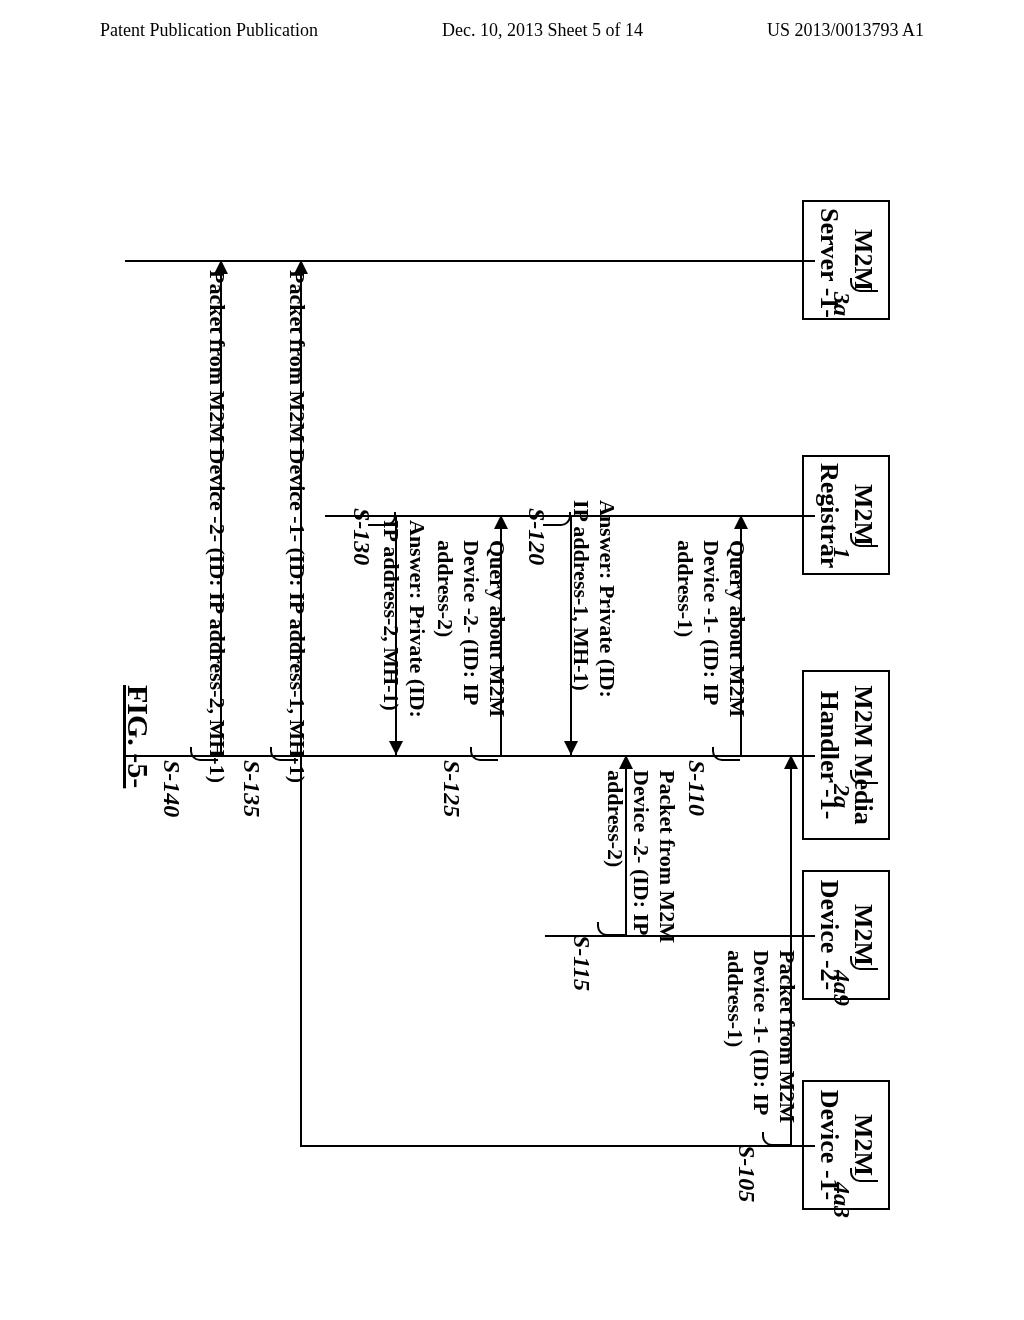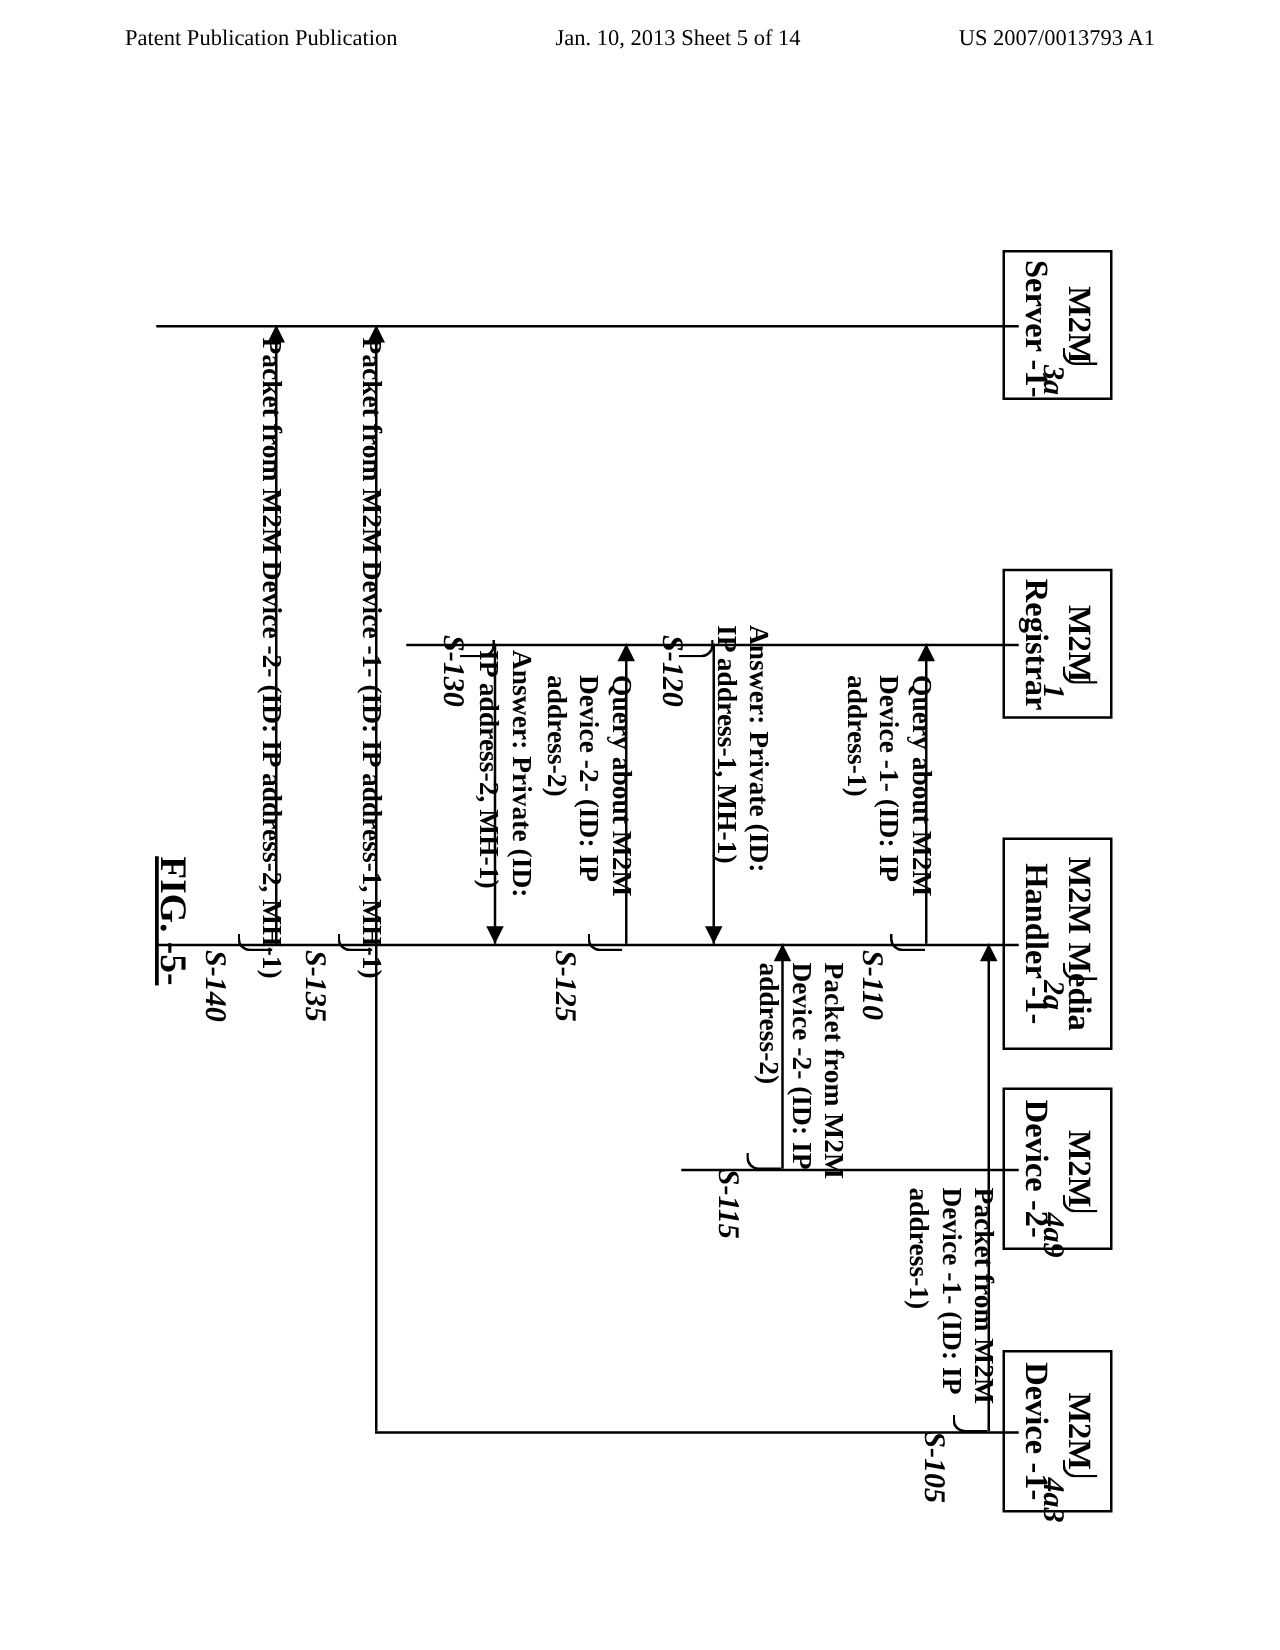--- a/index.html
+++ b/index.html
@@ -94,22 +94,22 @@
     border-left: 2px solid #000;
     border-bottom: 2px solid #000;
     border-bottom-left-radius: 10px;
   }
 </style>
 </head>
 <body>
 
 <div class="header">
   <span>Patent Publication Publication</span>
-  <span>Jan. 10, 2013  Sheet 5 of 14</span>
-  <span>US 2007/0013793 A1</span>
+  <span>Dec. 10, 2013  Sheet 5 of 14</span>
+  <span>US 2013/0013793 A1</span>
 </div>
 
 <div style="position:absolute; left:0; top:60px; width:1024px; height:1260px;">
 
   <div class="docbox" style="left:890px; top:140px; width:120px;">M2M<br>Server -1-</div>
   <div class="entity-label" style="left:855px; top:232px;">3a</div>
   <div class="connector" style="left:850px; top:218px;"></div>
 
   <div class="docbox" style="left:890px; top:395px; width:120px;">M2M<br>Registrar</div>
   <div class="entity-label" style="left:855px; top:487px;">1</div>

